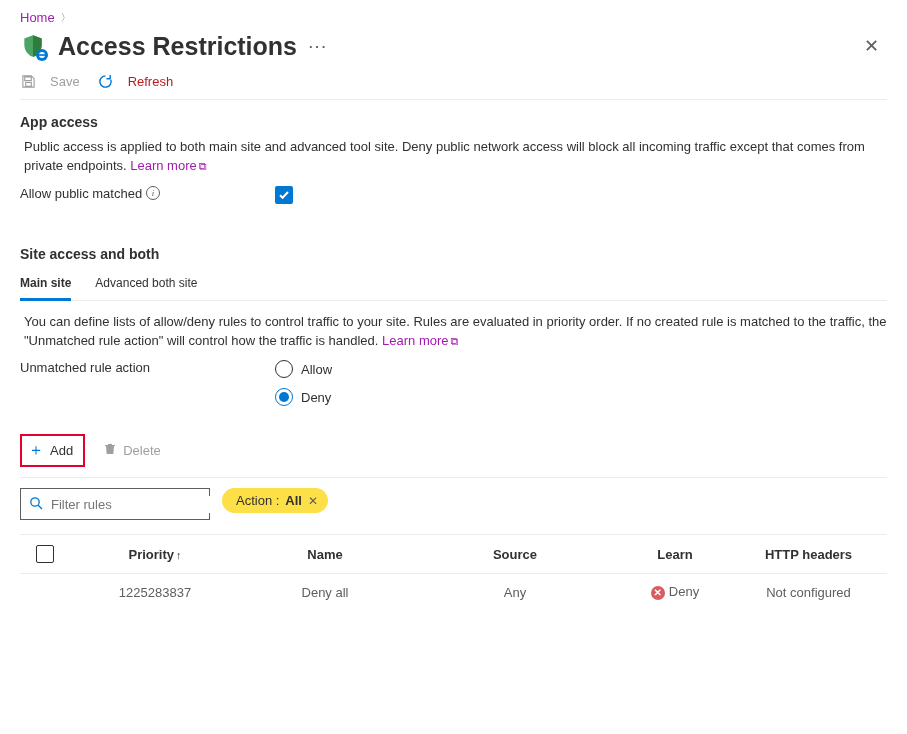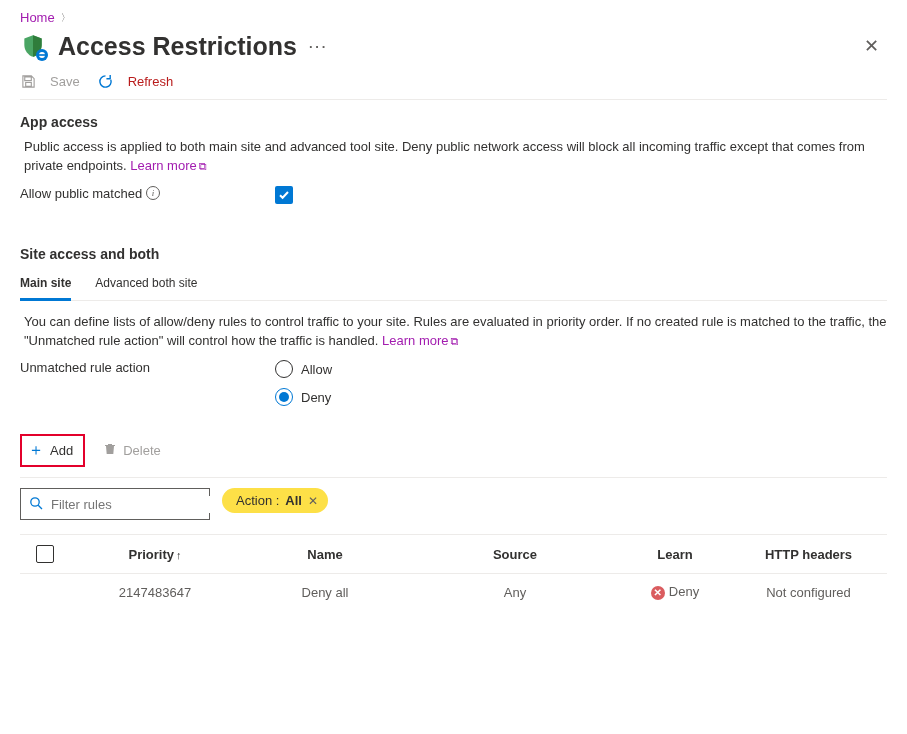--- a/index.html
+++ b/index.html
@@ -220,21 +220,21 @@
         <span class="row-checkbox"></span>
       </div>
     <div class="col-priority"><span>Priority</span><span class="sort-arrow">↑</span></div>
     <div class="col-name">Name</div>
     <div class="col-source">Source</div>
     <div class="col-action">Learn</div>
     <div class="col-http">HTTP headers</div>
   </div>
   <div class="tbl-row">
     <div class="col-check"></div>
-    <div class="col-priority">2147483647</div>
+    <div class="col-priority">1225283837</div>
     <div class="col-name">Deny all</div>
     <div class="col-source">Any</div>
     <div class="col-action">
       <span class="deny-icon">✕</span><span>Deny</span>
     </div>
     <div class="col-http">Not configured</div>
   </div>
 </div>
 
 </body></html>

